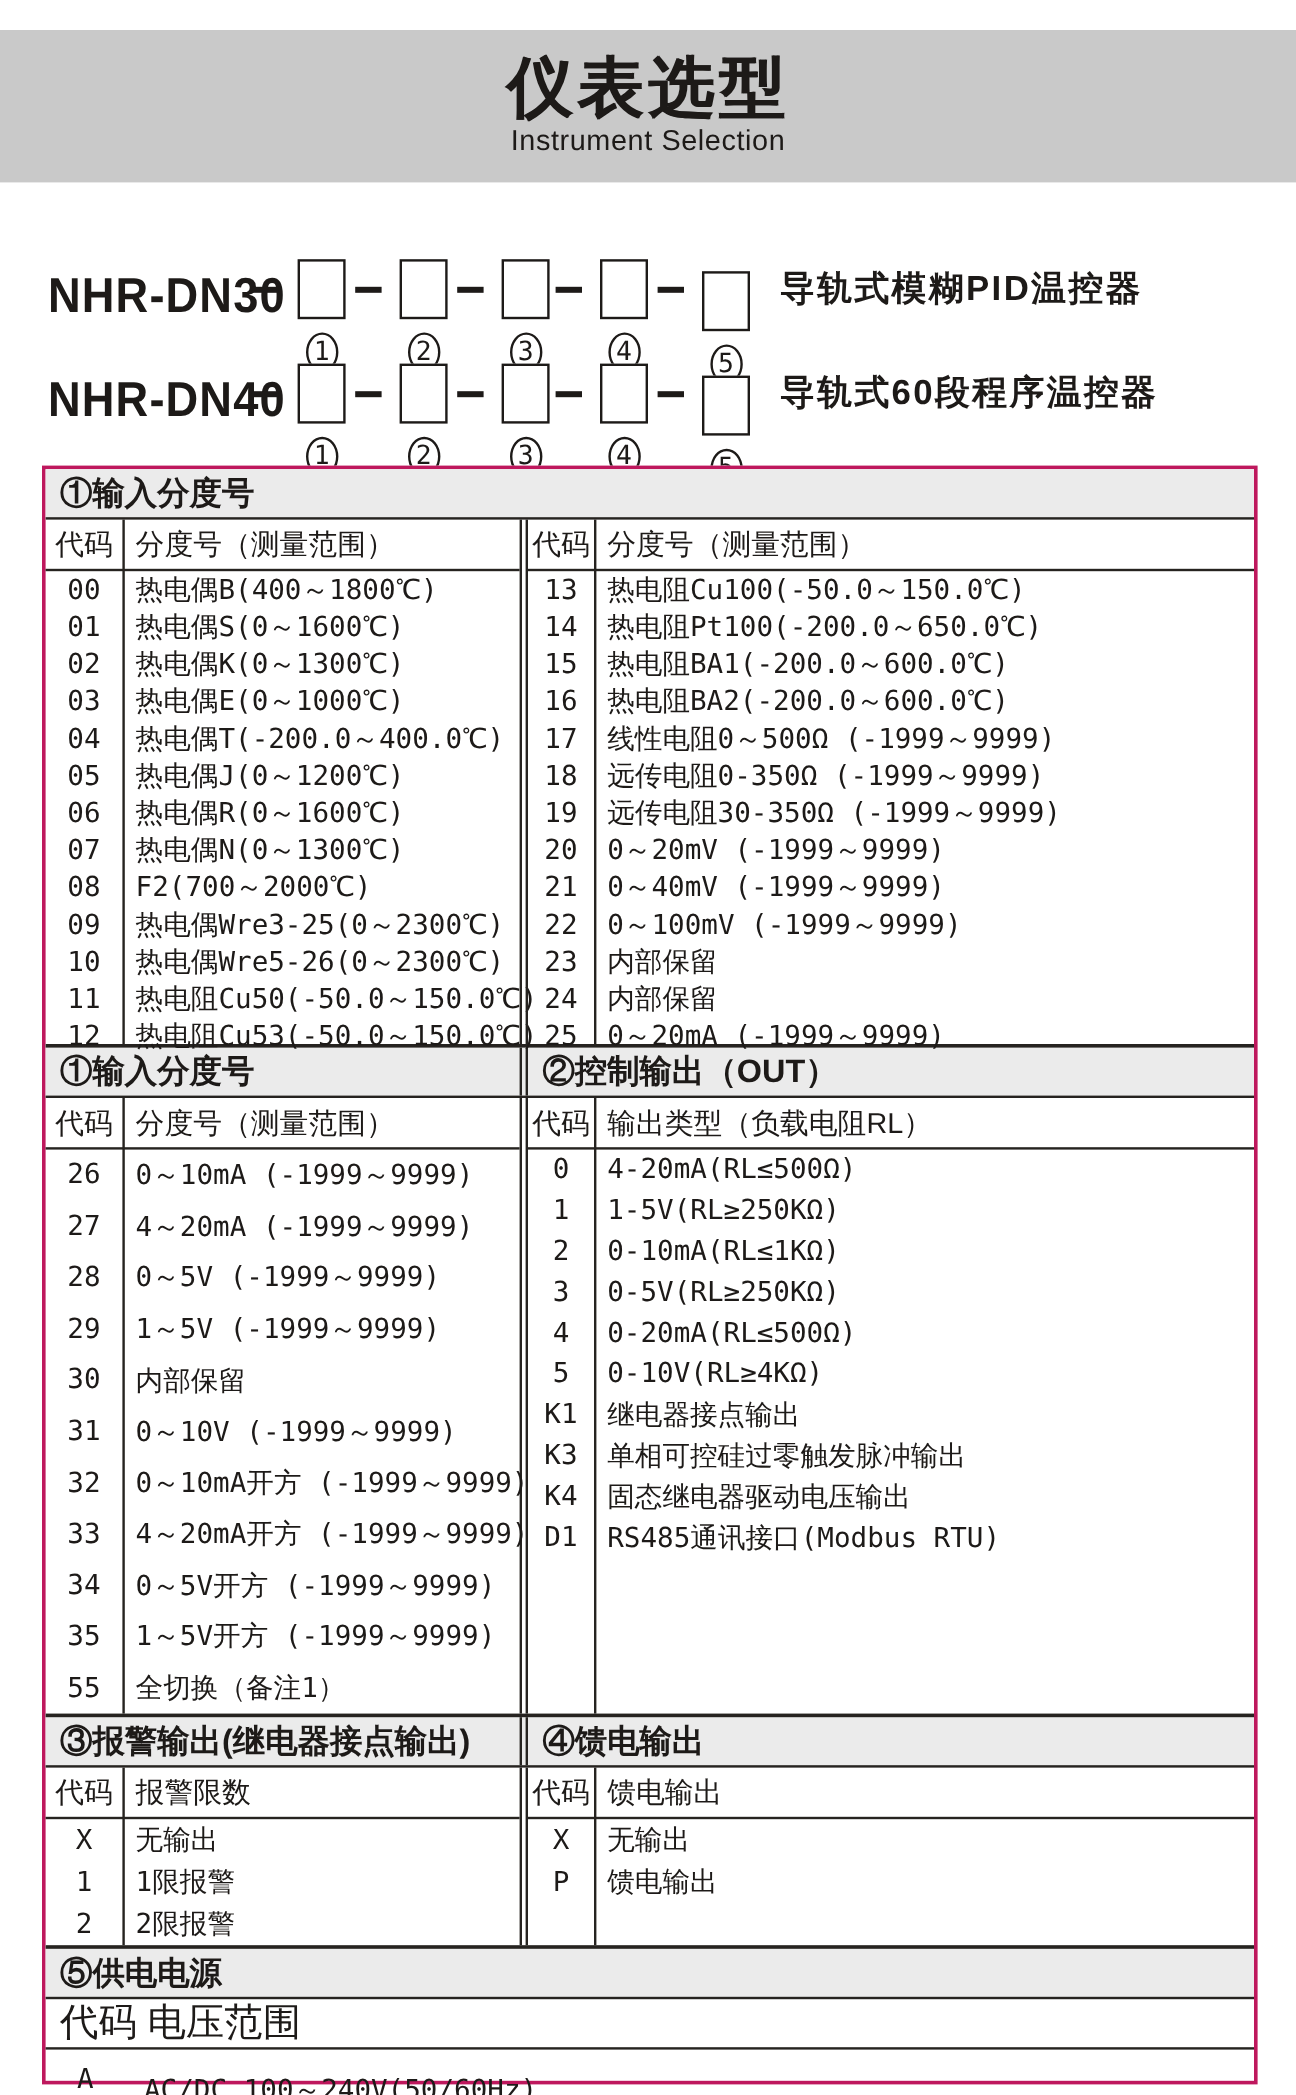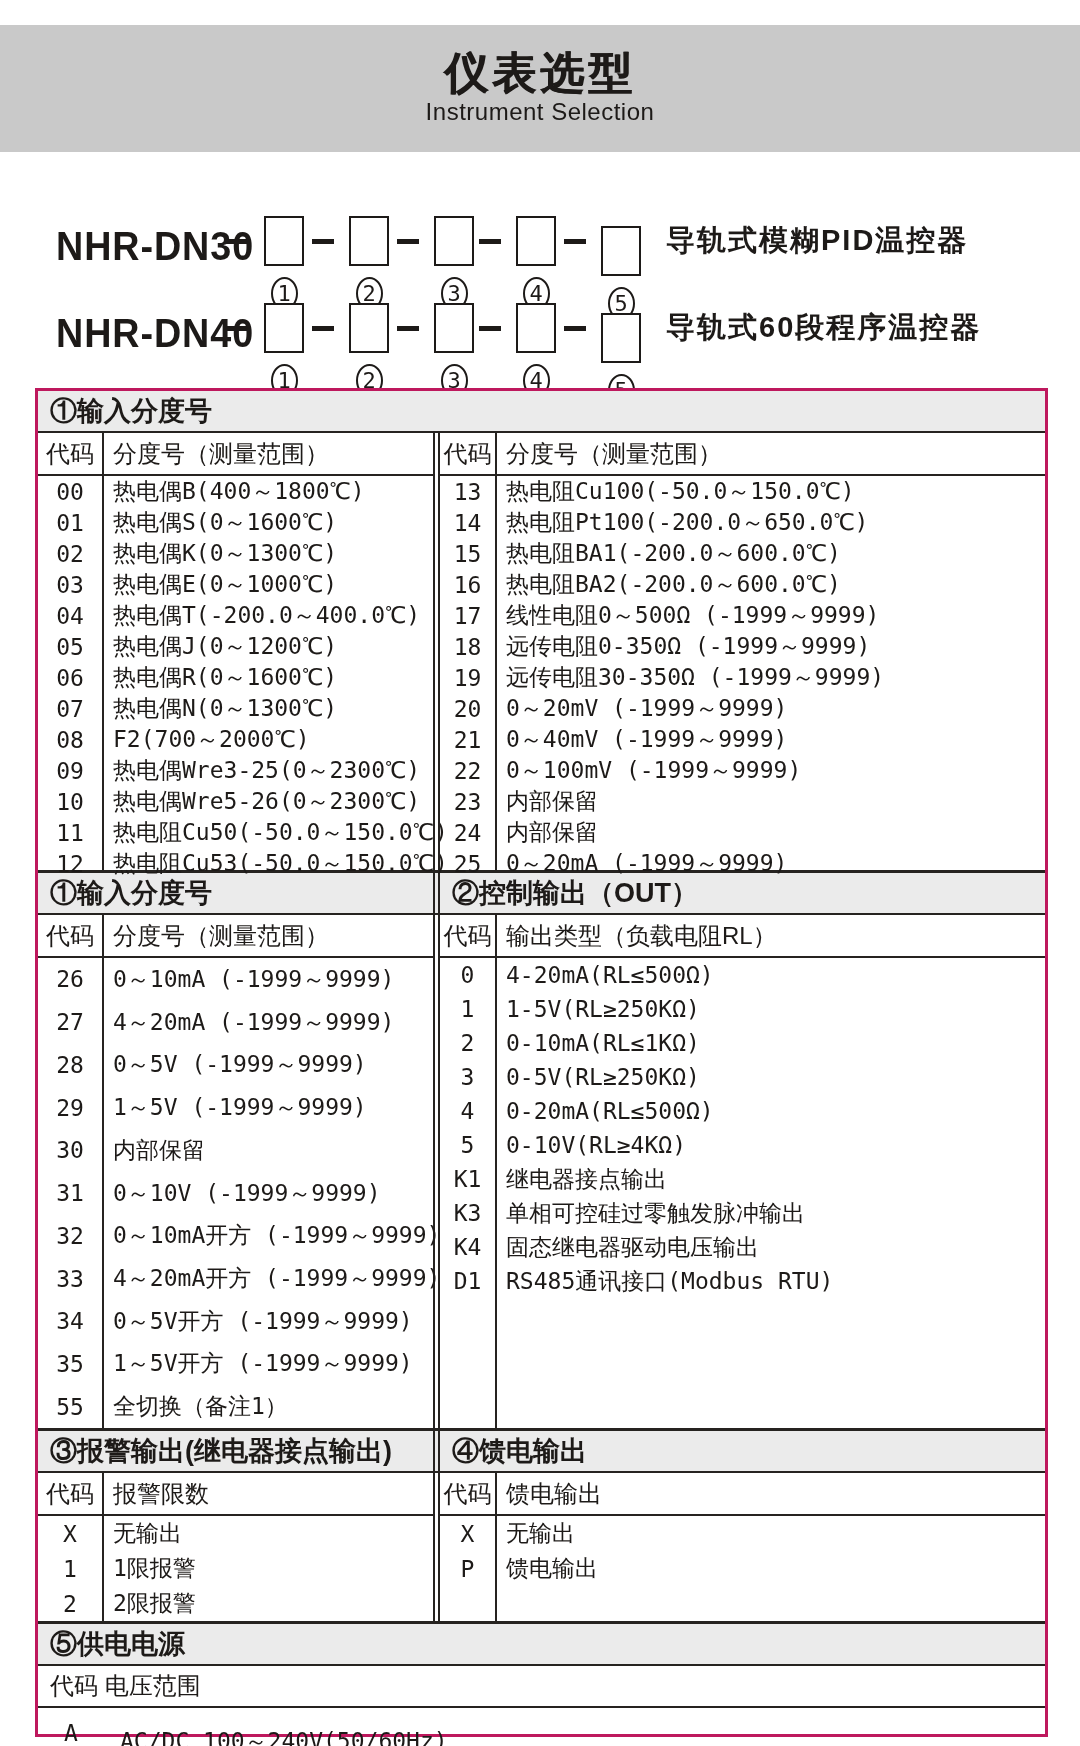--- a/index.html
+++ b/index.html
@@ -5,24 +5,24 @@
   html,body{margin:0;padding:0;}
   body{
     width:1080px;height:1746px;position:relative;background:#ffffff;
     font-family:"Liberation Sans",sans-serif;color:#1d1a18;overflow:hidden;
   }
   
   .topbar{
     position:absolute;left:0;top:25px;width:1080px;height:127px;background:#c9c9c9;
     display:flex;flex-direction:column;align-items:center;justify-content:center;
   }
-  .title{font-size:44px;font-weight:700;letter-spacing:4px;line-height:1;text-shadow:1px 0 0 #1d1a18;}
+  .title{font-size:55px;font-weight:700;letter-spacing:4px;line-height:1;text-shadow:1px 0 0 #1d1a18;}
   .subtitle{font-size:24px;font-weight:500;margin-top:3px;letter-spacing:0.5px;}
   
-  .model{position:absolute;left:16px;width:864px;height:96px;}
+  .model{position:absolute;left:0;width:864px;height:96px;}
   #model-1{top:216px;}
   #model-2{top:303px;}
   .mcode{
     position:absolute;left:40px;top:7px;font-size:41px;font-weight:700;
     transform:scaleX(.92);transform-origin:left center;white-space:nowrap;letter-spacing:1px;
   }
   .slot{position:absolute;top:0;width:46px;display:flex;flex-direction:column;align-items:center;}
   .slot .box{width:40px;height:50px;border:2px solid #1d1a18;box-sizing:border-box;background:#fff;}
   .slot .circ{
     width:27px;height:33px;border:2px solid #1d1a18;border-radius:50%;margin-top:11px;
@@ -59,21 +59,21 @@
   .rows{display:flex;flex-direction:column;}
   .rows.fx .row{flex:1;}
   .r450{height:394px}.r375{height:470px}.r105{height:105px}
   .rows.fh34 .row{height:34px;flex:none;}
   .rows.fh35 .row{height:35px;flex:none;}
   .row{display:flex;align-items:center;white-space:nowrap;font-family:"DejaVu Sans Mono",monospace;}
   .cc{width:64px;text-align:center;flex-shrink:0;}
   .half.r .cc{width:55px;}
   .cd{flex:1;padding-left:11px;overflow:visible;}
   
-  .s5hdr{height:42px;border-bottom:2px solid #262320;box-sizing:border-box;display:flex;align-items:center;padding-left:12px;font-size:24px;}
+  .s5hdr{height:42px;border-bottom:2px solid #262320;box-sizing:border-box;display:flex;align-items:center;padding-left:12px;font-size:32px;}
   .s5rows{height:65px;display:flex;flex-direction:column;}
   .row5{flex:1;display:flex;align-items:center;white-space:nowrap;font-family:"DejaVu Sans Mono",monospace;}
   .row5 .cc5{width:66px;text-align:center;flex-shrink:0;}
   .row5 .cd5{padding-left:16px;margin-top:18px;}
 </style>
 </head>
 <body>
 
 <div class="topbar">
   <div class="title">仪表选型</div>

